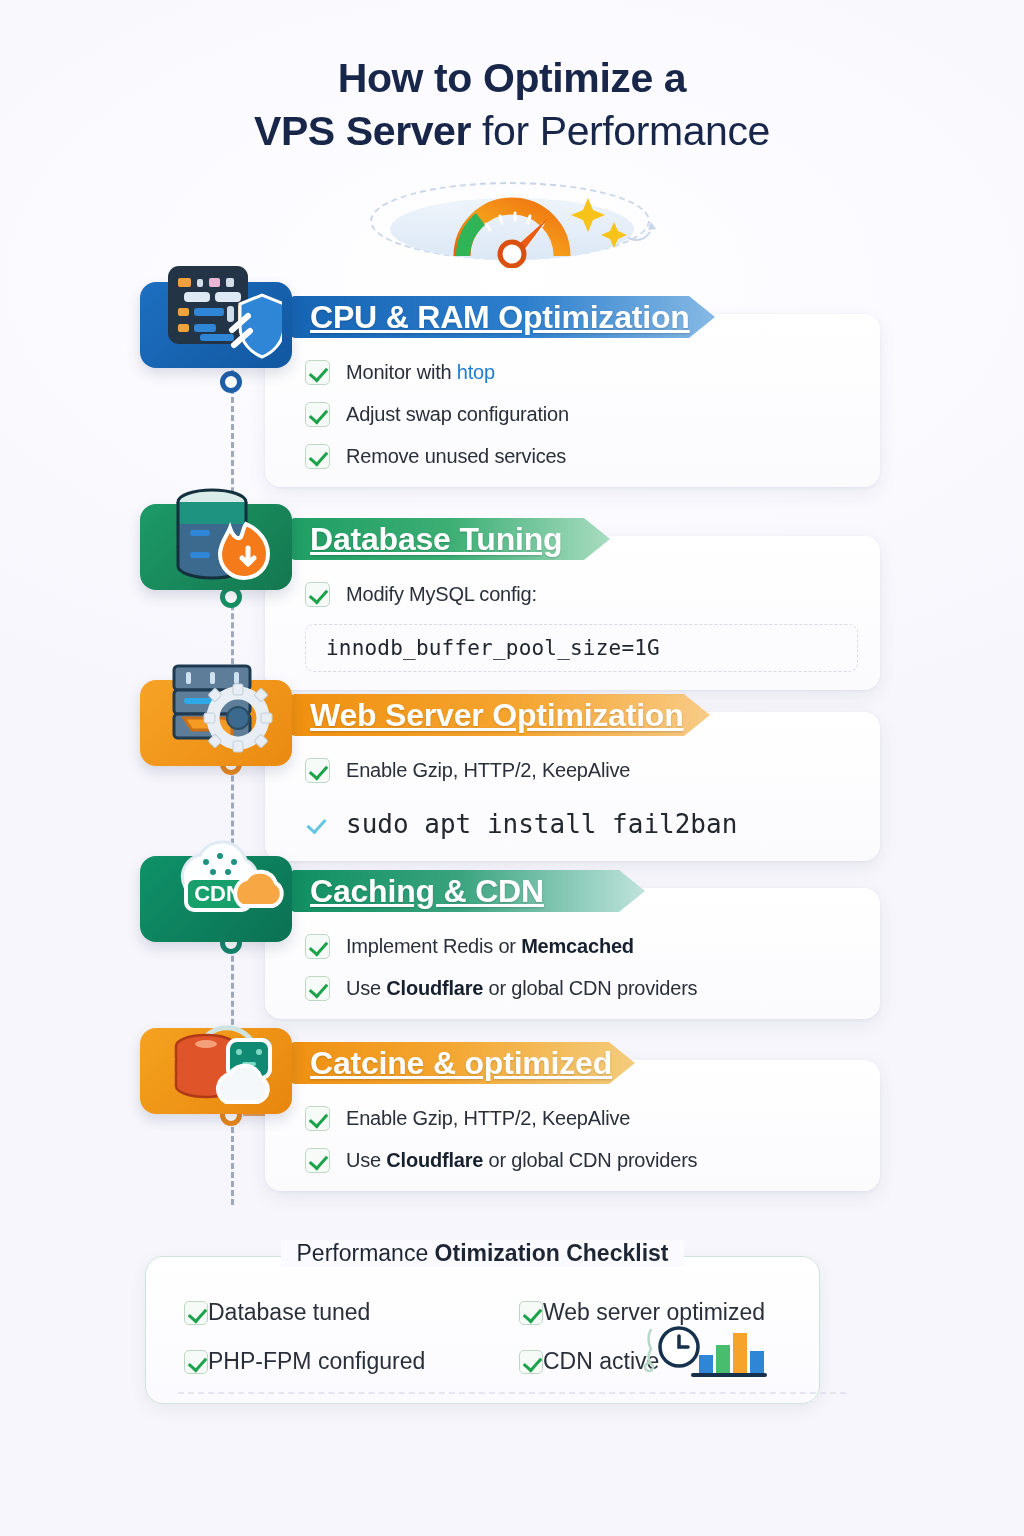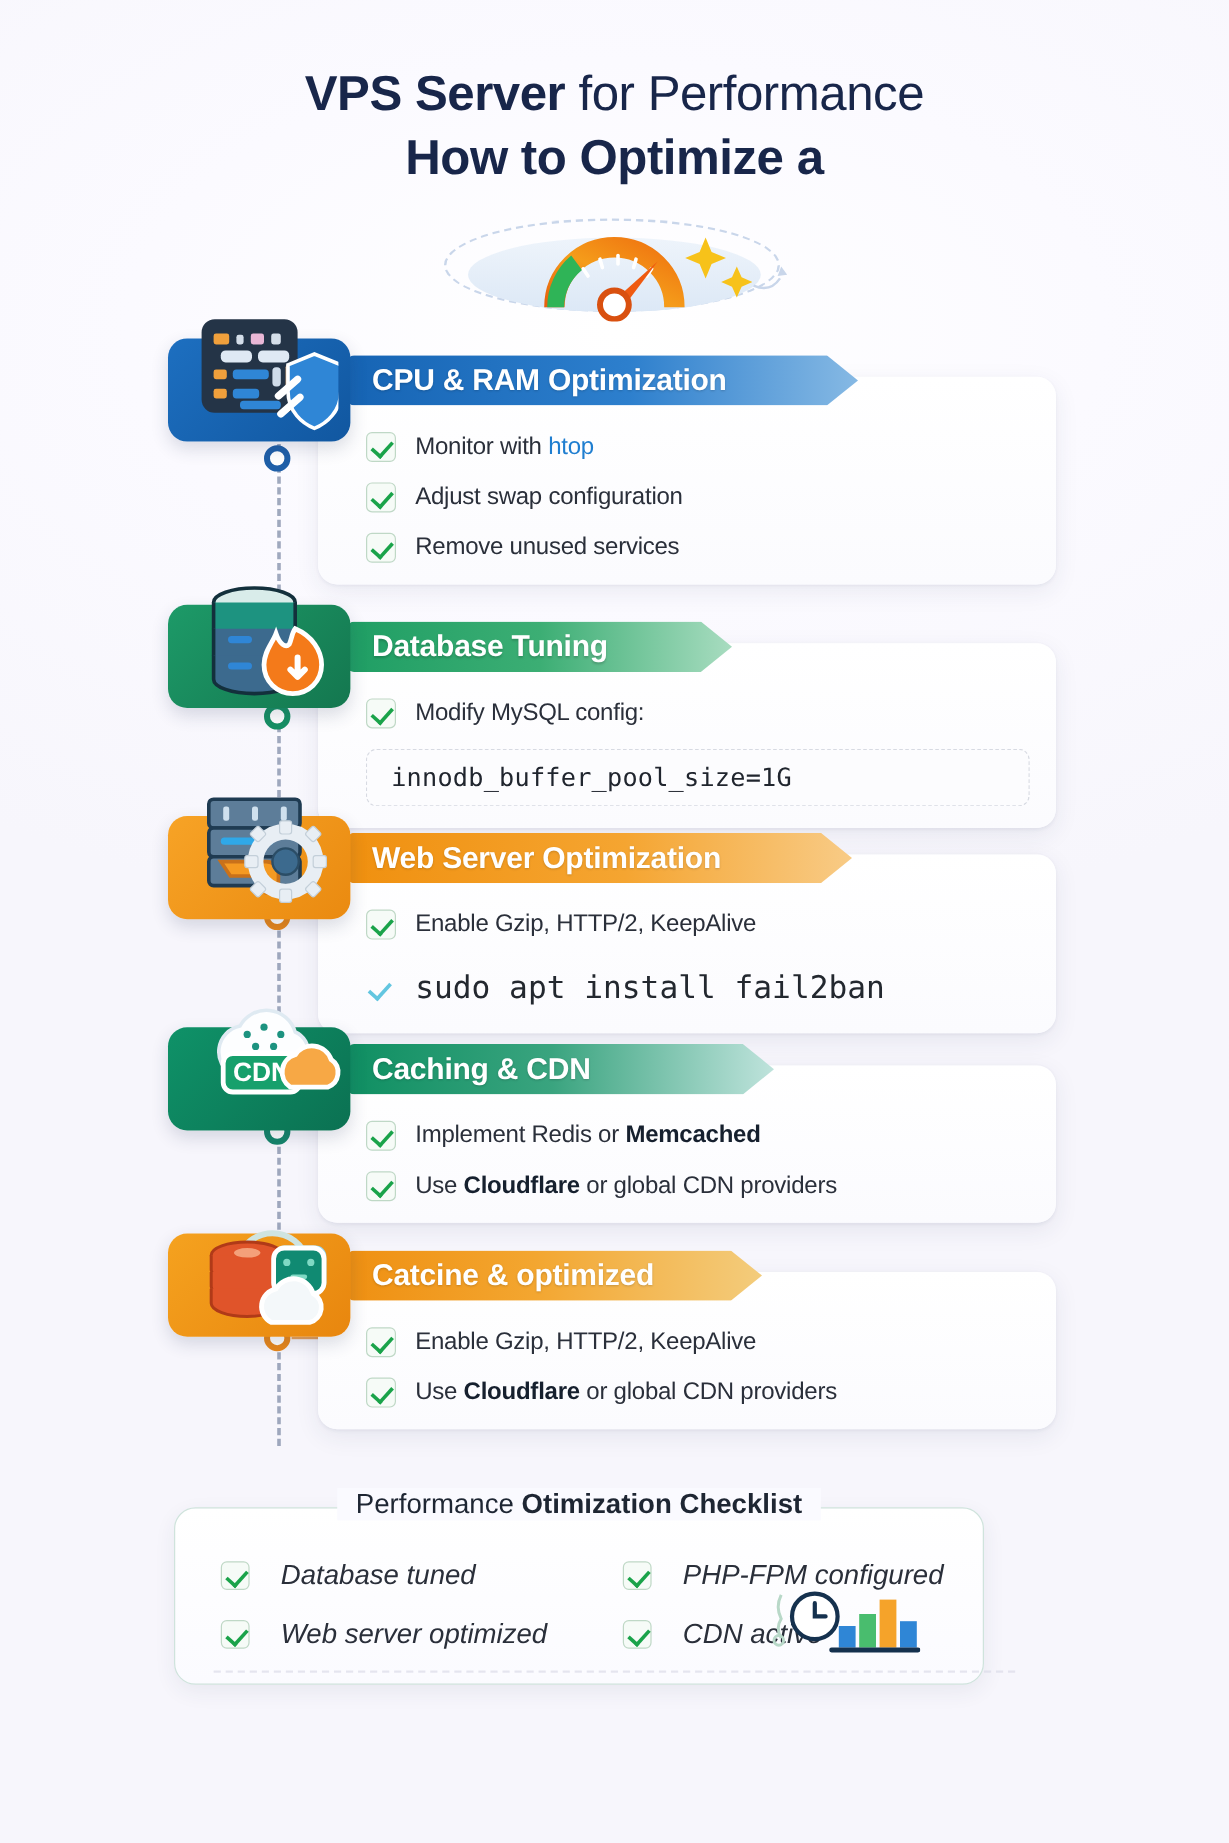--- a/index.html
+++ b/index.html
@@ -78,23 +78,23 @@
 
   .ribbon{
     position:absolute; left:150px; top:18px; height:42px;
     border-radius:5px 5px 5px 5px;
     display:flex; align-items:center;
     padding:0 64px 0 20px;
     z-index:3;
     clip-path: polygon(0 0, calc(100% - 26px) 0, 100% 50%, calc(100% - 26px) 100%, 0 100%);
   }
   .ribbon-text{
-    font-size:25px; font-weight:700; color:#ffffff;
+    font-size:32px; font-weight:700; color:#ffffff;
     text-shadow:0 1px 2px rgba(0,0,0,.18);
-    white-space:nowrap; letter-spacing:-.2px;
+    white-space:nowrap; letter-spacing:-.2px;text-decoration:underline;
   }
   .ribbon.blue  { background:linear-gradient(90deg,#1664b4 0%, #2d7fcd 55%, #86b9e4 100%); width:425px; }
   .ribbon.green { background:linear-gradient(90deg,#1f9e64 0%, #3cae74 50%, #a8dcc0 100%); width:320px; }
   .ribbon.orange{ background:linear-gradient(90deg,#f0900f 0%, #f5a531 55%, #f8cb86 100%); width:420px; }
   .ribbon.teal  { background:linear-gradient(90deg,#0f8f62 0%, #3aa47f 48%, #bfe3dc 100%); width:355px; }
   .ribbon.amber { background:linear-gradient(90deg,#ef9012 0%, #f3a630 45%, #f3cc7c 100%); width:345px; }
 
   
   .icon-tile{
     position:absolute; left:0; top:4px; width:152px; height:86px;
@@ -160,39 +160,39 @@
   .checklist-title{
     position:absolute; top:-17px; left:50%; transform:translateX(-50%);
     background:#fafaff; padding:0 16px; white-space:nowrap;
     font-size:23px; color:#1e2633;
   }
   .checklist-title .b{ font-weight:700; }
   .cl-grid{
     position:absolute; left:38px; top:42px; width:660px;
     display:grid; grid-template-columns:335px 325px; row-gap:22px;
   }
-  .cl-item{ display:flex; align-items:center; gap:26px;font-style:italic; }
+  .cl-item{ display:flex; align-items:center; gap:0; }
   .cl-item .cbox{ width:24px; height:24px; flex:0 0 24px; }
   .cl-text{ font-size:23px; color:#2a2f3a; }
 
   .mini-chart{ position:absolute; right:52px; bottom:22px; }
 
   .footer-dash{
     position:absolute; left:178px; top:1392px; width:668px; height:0;
     border-top:2px dashed #d8d8e6; opacity:.6;
   }
 </style>
 </head>
 <body>
 
 <div class="page">
 
   <div class="title-wrap">
+    <div class="title-line">How to Optimize a</div>
     <div class="title-line"><span class="lead">VPS Server</span><span class="thin"> for Performance</span></div>
-    <div class="title-line">How to Optimize a</div>
   </div>
 
   <div class="hero">
     <div class="hero-dash"></div>
     <div class="hero-cloudbase"></div>
     <svg class="hero-svg" width="320" height="108">
       <defs>
         <linearGradient id="gaugeG" x1="0" y1="1" x2="1" y2="0">
           <stop offset="0%" stop-color="#e8620d"></stop>
             <stop offset="50%" stop-color="#f59c1a"></stop>
@@ -420,25 +420,25 @@
 
   <div class="checklist">
     <div class="checklist-title"><span>Performance </span><span class="b">Otimization </span><span class="b">Checklist</span></div>
     <div class="cl-grid">
       <div class="cl-item">
         <span class="cbox"></span>
         <span class="cl-text">Database tuned</span>
       </div>
       <div class="cl-item">
         <span class="cbox"></span>
+        <span class="cl-text">Web server optimized</span>
+      </div>
+      <div class="cl-item">
+        <span class="cbox"></span>
         <span class="cl-text">PHP-FPM configured</span>
-      </div>
-      <div class="cl-item">
-        <span class="cbox"></span>
-        <span class="cl-text">Web server optimized</span>
       </div>
       <div class="cl-item">
         <span class="cbox"></span>
         <span class="cl-text">CDN active</span>
       </div>
     </div>
     <svg class="mini-chart" width="126" height="58">
       <path d="M10 6 q-5 10 0 20 q-5 8 0 16" fill="none" stroke="#b8d8c8" stroke-width="2.5"></path>
       <circle cx="8" cy="44" r="4" fill="none" stroke="#b8d8c8" stroke-width="2.5"></circle>
       <circle cx="38" cy="24" r="19" fill="#ffffff" stroke="#15314e" stroke-width="3.5"></circle>

